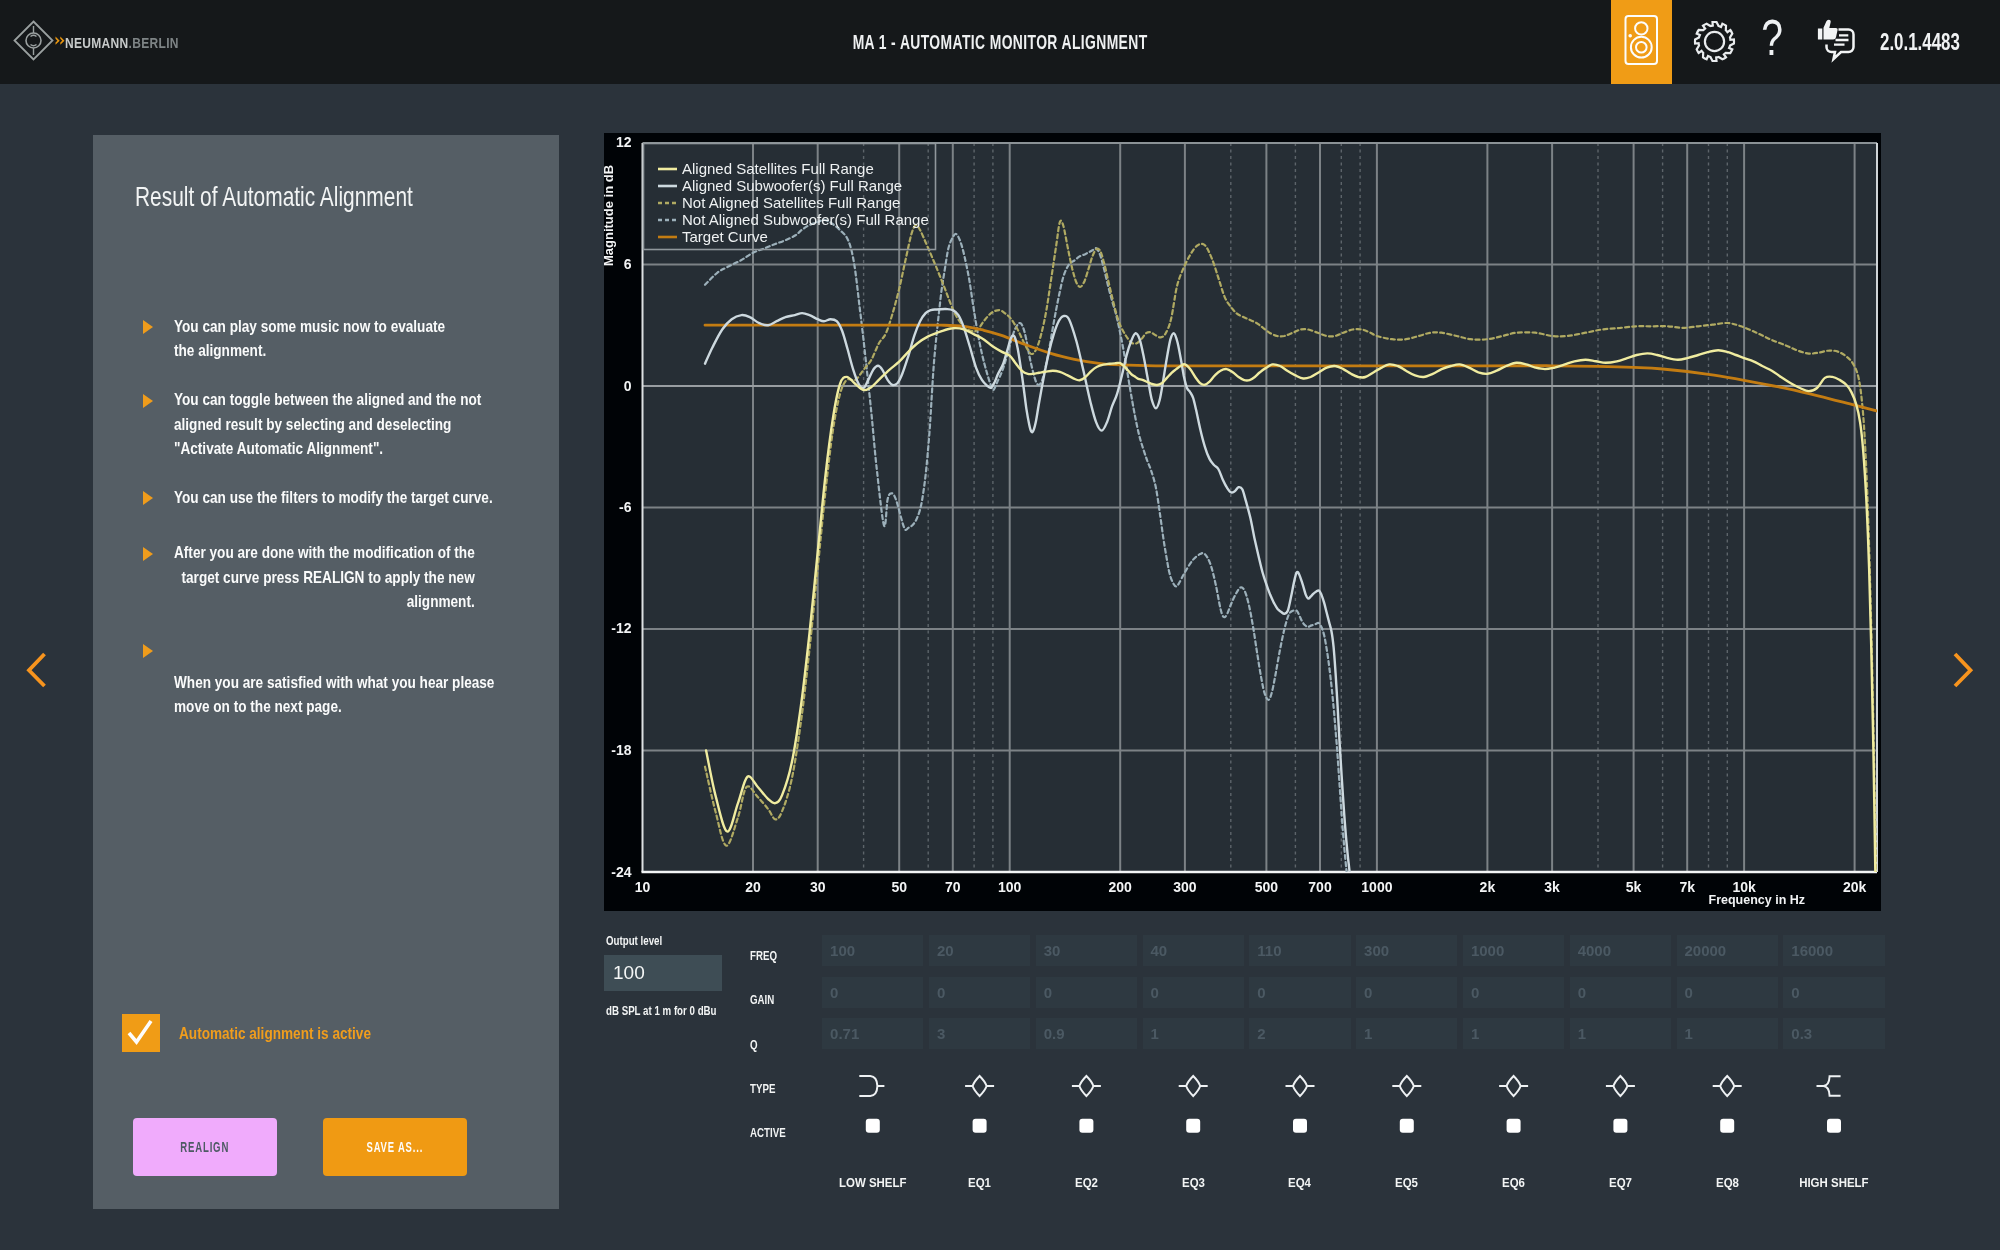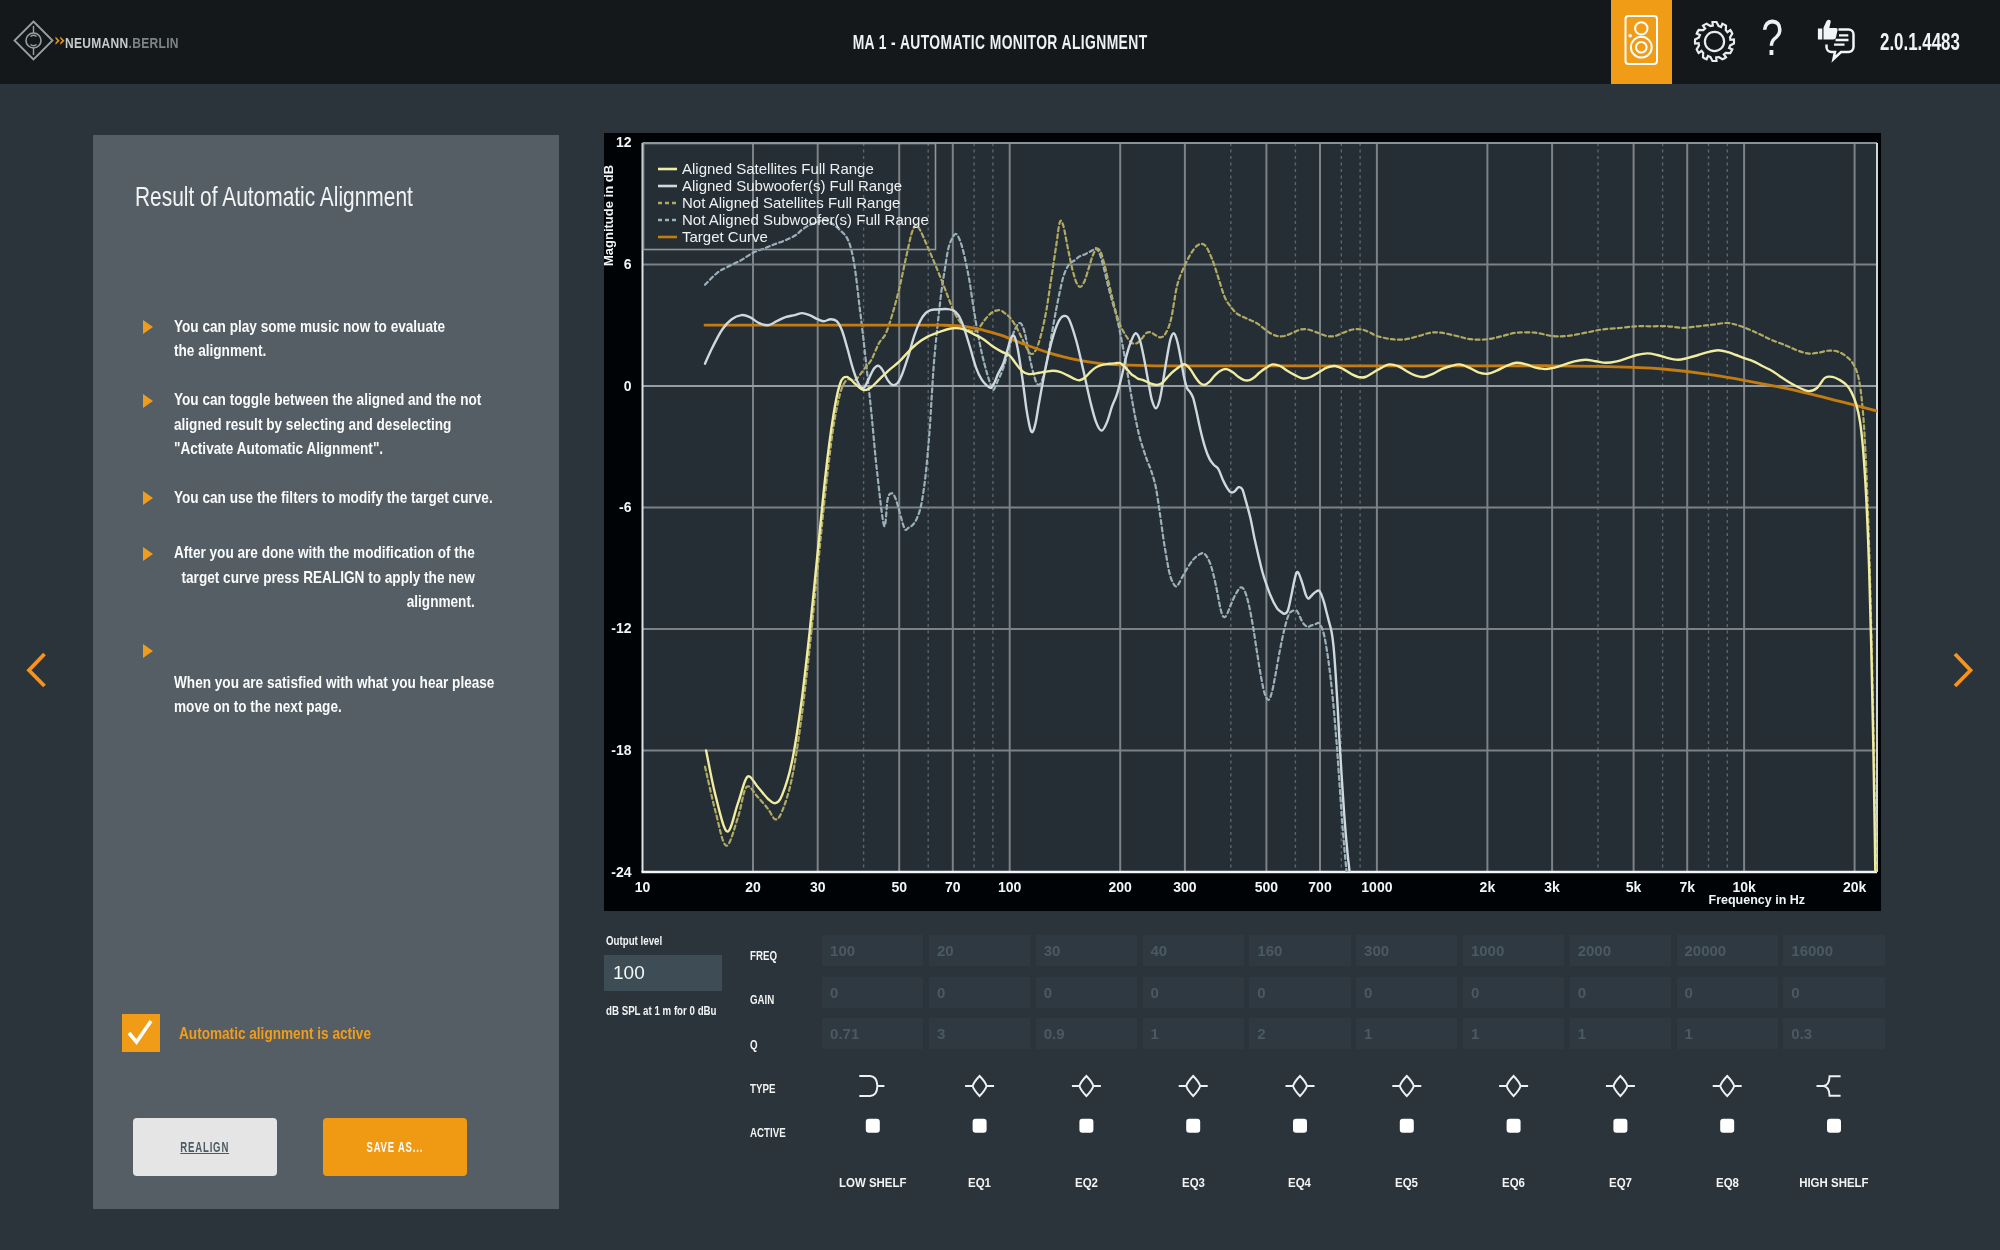--- a/index.html
+++ b/index.html
@@ -22,21 +22,21 @@
 
 #panel { position:absolute; left:93px; top:135px; width:465.5px; height:1074px; background:#555e65; }
 #heading { position:absolute; left:135px; top:181px; color:#f2f4f4; font-size:28px; }
 #heading .cond { transform:scaleX(0.747); }
 .bullet { position:absolute; color:#fafbfb; font-size:17px; font-weight:bold; line-height:24.6px; }
 .tri { position:absolute; width:0; height:0; border-left:10px solid #ef9c1c; border-top:7px solid transparent; border-bottom:7px solid transparent; }
 #cbx { position:absolute; left:121.7px; top:1013.7px; width:38.6px; height:38.6px; background:#f09c16; }
 #cbxlab { position:absolute; left:179px; top:1024px; color:#f09d1d; font-size:17px; font-weight:bold; }
 .btn { position:absolute; top:1118px; width:144.5px; height:57.5px; border-radius:4px;
   display:flex; align-items:center; justify-content:center; font-size:14px; font-weight:bold; letter-spacing:1.2px; }
-#realign { left:132.5px; background:#e5e5e5; color:#4d5a63;text-decoration:underline; }
+#realign { left:132.5px; background:#f0abfc; color:#4d5a63; }
 #realign .condc { transform:scaleX(0.684); }
 #saveas .condc { transform:scaleX(0.677); }
 #saveas { left:322.5px; background:#f09a13; color:#fdfdfd; }
 
 #chart { position:absolute; left:604px; top:133px; width:1277px; height:778px; background:#000306; }
 .tick { fill:#f2f4f5; font-size:14px; font-weight:bold; font-family:"Liberation Sans",sans-serif; }
 .leg { fill:#eef1f2; font-size:15px; font-family:"Liberation Sans",sans-serif; }
 .axt { fill:#f2f4f5; font-size:13px; font-weight:bold; font-family:"Liberation Sans",sans-serif; }
 .axtx { fill:#f2f4f5; font-size:12.5px; font-weight:bold; font-family:"Liberation Sans",sans-serif; }
 
@@ -219,24 +219,24 @@
 <div class="eqlab" style="left:606px;top:1002.5px;"><span class="cond">dB SPL at 1 m for 0 dBu</span></div>
 <div class="eqlab" style="left:750px;top:948px;"><span class="cond">FREQ</span></div>
 <div class="eqlab" style="left:750px;top:992px;"><span class="cond">GAIN</span></div>
 <div class="eqlab" style="left:750px;top:1037px;"><span class="cond">Q</span></div>
 <div class="eqlab" style="left:750px;top:1081px;"><span class="cond">TYPE</span></div>
 <div class="eqlab" style="left:750px;top:1125px;"><span class="cond">ACTIVE</span></div>
 <div class="cell" style="left:822.1px;top:935px;">100</div>
 <div class="cell" style="left:928.9px;top:935px;">20</div>
 <div class="cell" style="left:1035.7px;top:935px;">30</div>
 <div class="cell" style="left:1142.5px;top:935px;">40</div>
-<div class="cell" style="left:1249.3px;top:935px;">160</div>
+<div class="cell" style="left:1249.3px;top:935px;">110</div>
 <div class="cell" style="left:1356.1px;top:935px;">300</div>
 <div class="cell" style="left:1462.9px;top:935px;">1000</div>
-<div class="cell" style="left:1569.7px;top:935px;">2000</div>
+<div class="cell" style="left:1569.7px;top:935px;">4000</div>
 <div class="cell" style="left:1676.5px;top:935px;">20000</div>
 <div class="cell" style="left:1783.3px;top:935px;">16000</div>
 <div class="cell" style="left:822.1px;top:976.5px;">0</div>
 <div class="cell" style="left:928.9px;top:976.5px;">0</div>
 <div class="cell" style="left:1035.7px;top:976.5px;">0</div>
 <div class="cell" style="left:1142.5px;top:976.5px;">0</div>
 <div class="cell" style="left:1249.3px;top:976.5px;">0</div>
 <div class="cell" style="left:1356.1px;top:976.5px;">0</div>
 <div class="cell" style="left:1462.9px;top:976.5px;">0</div>
 <div class="cell" style="left:1569.7px;top:976.5px;">0</div>

